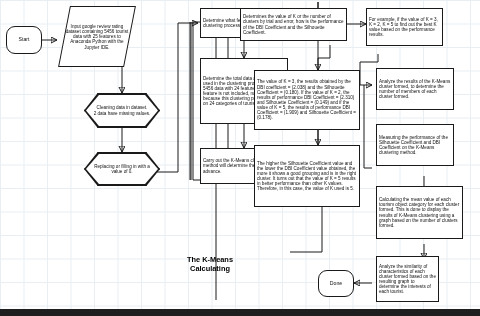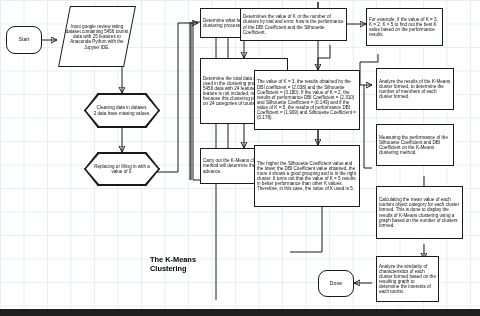--- a/index.html
+++ b/index.html
@@ -59,20 +59,21 @@
     border:1px solid #1a1a1a;
     transform:skewX(-11deg);
   }
   .parallelogram .txt{
     transform:skewX(11deg);
     display:block;
   }
   .title{
     position:absolute;
     font-weight:bold;
+    text-align:center;
     color:#000;
     line-height:1.25;
   }
   svg.wires{
     position:absolute;left:0;top:0;width:480px;height:309px;
     pointer-events:none;
   }
   svg.wires line, svg.wires path{
     stroke:#1a1a1a;stroke-width:1;fill:none;
   }
@@ -202,18 +203,18 @@
   <div class="node process" style="left:376px;top:256px;width:63px;height:46px;font-size:4.6px;">
     <span class="txt">Analyze the similarity of characteristics of each cluster formed based on the resulting graph to determine the interests of each tourist.</span>
   </div>
 
   <div class="node terminator" style="left:318px;top:270px;width:36px;height:27px;font-size:5.2px;">
     <span class="txt">Done</span>
   </div>
 
   <div class="title" style="left:150px;top:255px;width:120px;font-size:7.4px;">
     <div>The K-Means</div>
-    <div>Clustering</div>
+    <div>Calculating</div>
   </div>
 
 </div>
 
 <div id="bottombar"></div>
 
 </body></html>

